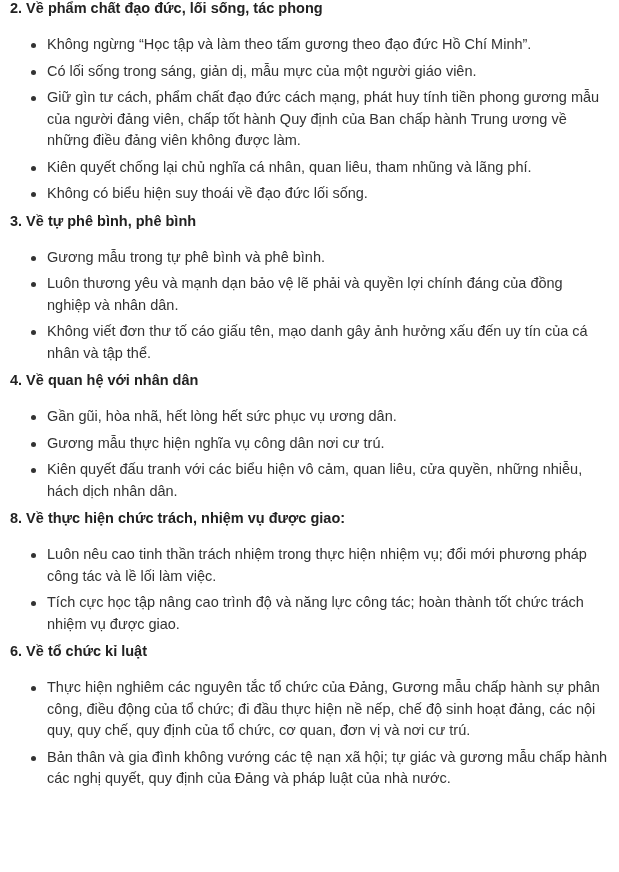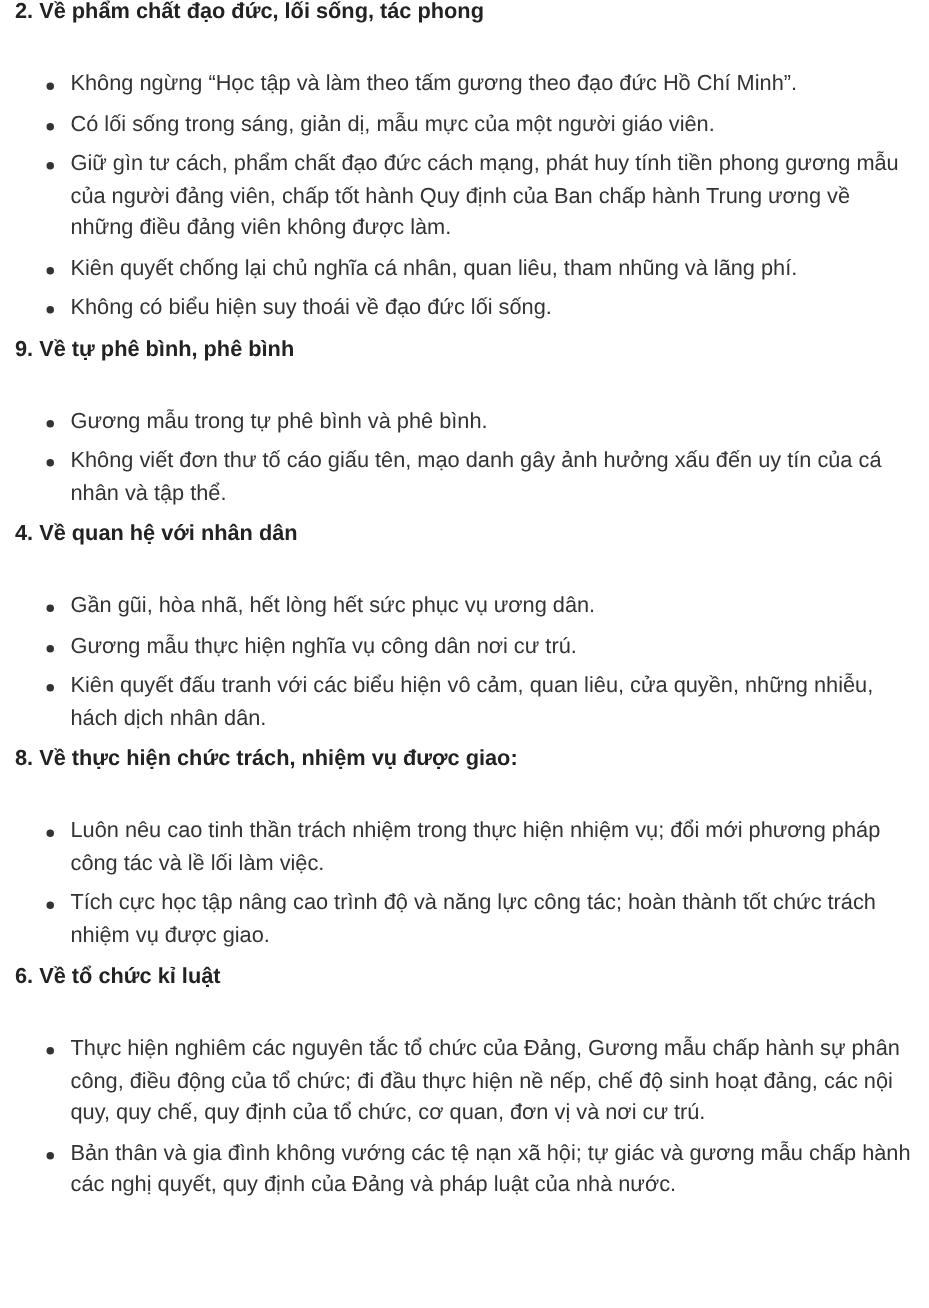--- a/index.html
+++ b/index.html
@@ -21,21 +21,21 @@
     .section-title {
       font-weight: bold;
       font-size: 14.5px;
       color: #222222;
       margin: 0;
       line-height: 20px;
     }
     .section-title.first { margin-top: -2px; }
     .bullets {
       list-style: none;
-      margin: 28px 0 6px 0;
+      margin: 16px 0 6px 0;
       padding: 0 0 0 37px;
     }
     .bullets li {
       position: relative;
       line-height: 21.5px;
       margin: 0 0 5px 0;
       padding-right: 10px;
     }
     .bullets li::before {
       content: "";
@@ -55,23 +55,24 @@
 
   <h3 class="section-title first">2. Về phẩm chất đạo đức, lối sống, tác phong</h3>
   <ul class="bullets">
     <li>Không ngừng “Học tập và làm theo tấm gương theo đạo đức Hồ Chí Minh”.</li>
     <li>Có lối sống trong sáng, giản dị, mẫu mực của một người giáo viên.</li>
     <li>Giữ gìn tư cách, phẩm chất đạo đức cách mạng, phát huy tính tiền phong gương mẫu của người đảng viên, chấp tốt hành Quy định của Ban chấp hành Trung ương về những điều đảng viên không được làm.</li>
     <li>Kiên quyết chống lại chủ nghĩa cá nhân, quan liêu, tham nhũng và lãng phí.</li>
     <li>Không có biểu hiện suy thoái về đạo đức lối sống.</li>
   </ul>
 
-  <h3 class="section-title">9. Về tự phê bình, phê bình</h3>
+  <h3 class="section-title">3. Về tự phê bình, phê bình</h3>
   <ul class="bullets">
     <li>Gương mẫu trong tự phê bình và phê bình.</li>
+    <li>Luôn thương yêu và mạnh dạn bảo vệ lẽ phải và quyền lợi chính đáng của đồng nghiệp và nhân dân.</li>
     <li>Không viết đơn thư tố cáo giấu tên, mạo danh gây ảnh hưởng xấu đến uy tín của cá nhân và tập thể.</li>
   </ul>
 
   <h3 class="section-title">4. Về quan hệ với nhân dân</h3>
   <ul class="bullets">
     <li>Gần gũi, hòa nhã, hết lòng hết sức phục vụ ương dân.</li>
     <li>Gương mẫu thực hiện nghĩa vụ công dân nơi cư trú.</li>
     <li>Kiên quyết đấu tranh với các biểu hiện vô cảm, quan liêu, cửa quyền, những nhiễu, hách dịch nhân dân.</li>
   </ul>
 

